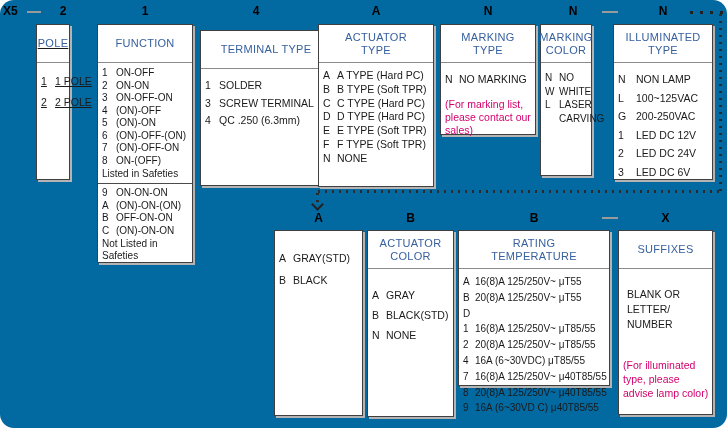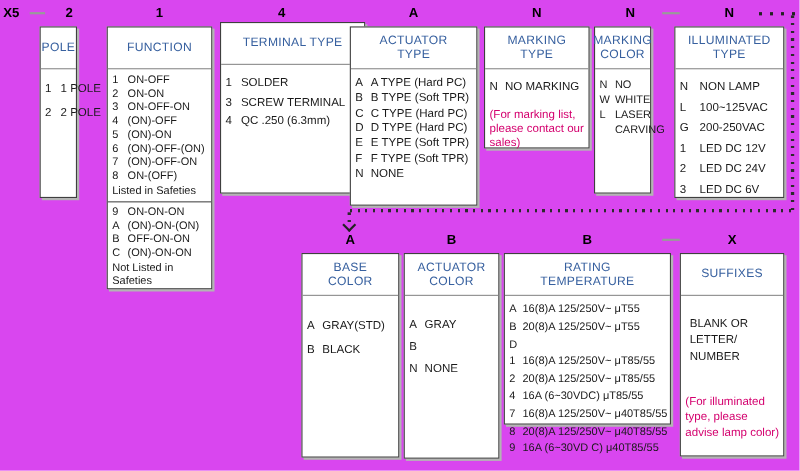--- a/index.html
+++ b/index.html
@@ -1,17 +1,17 @@
 <!DOCTYPE html>
 <html><head>
 <meta charset="utf-8">
 <style>
   html,body{margin:0;padding:0;background:#fff;}
   body{font-family:"Liberation Sans","DejaVu Sans",sans-serif;color:#1a1a1a;}
-  .canvas{position:relative;width:727px;height:428px;background:#d946ef;overflow:hidden;}
+  .canvas{position:relative;width:727px;height:428px;background:#0369a1;overflow:hidden;border-radius:14px;}
 
   
   .code{position:absolute;top:4px;height:14px;font-size:12px;font-weight:bold;color:#000;text-align:center;line-height:14px;}
   .code.row2{top:211px;}
   .prefix{position:absolute;left:3px;top:4px;font-size:12px;font-weight:bold;color:#000;}
 
   
   .dash{position:absolute;height:2px;background:#9a9a9a;}
 
   
@@ -78,21 +78,21 @@
   <div class="dotline-h" style="left:318px;top:190px;width:404px;"></div>
   <div class="dotline-v" style="left:316px;top:193px;height:9px;"></div>
   <div class="arrow-down" style="left:313px;top:200px;"></div>
 
   <div class="code row2" style="left:274px;width:89px;">A</div>
   <div class="code row2" style="left:367px;width:87px;">B</div>
   <div class="code row2" style="left:458px;width:152px;">B</div>
   <div class="dash" style="left:602px;top:217px;width:16px;"></div>
   <div class="code row2" style="left:618px;width:95px;">X</div>
 
-  <div class="pbox b-pole" style="left:36px;top:24px;width:34px;height:156px;">
+  <div class="pbox b-pole" style="left:36px;top:24px;width:34px;height:156px;text-decoration:underline;">
     <div class="pbox-header">POLE</div>
     <div class="pbox-items">
         <div class="item">
           <span class="c">1</span>
           <span class="t">1 POLE</span>
         </div>
         <div class="item">
           <span class="c">2</span>
           <span class="t">2 POLE</span>
         </div>
@@ -149,21 +149,21 @@
           <span class="t">OFF-ON-ON</span>
         </div>
         <div class="item">
           <span class="c">C</span>
           <span class="t">(ON)-ON-ON</span>
         </div>
         <div class="plain">Not Listed in Safeties</div>
       </div>
   </div>
 
-  <div class="pbox b-terminal_type" style="left:200px;top:20px;width:132px;height:156px;">
+  <div class="pbox b-terminal_type" style="left:200px;top:30px;width:132px;height:156px;">
     <div class="pbox-header">TERMINAL TYPE</div>
     <div class="pbox-items">
         <div class="item">
           <span class="c">1</span>
           <span class="t">SOLDER</span>
         </div>
         <div class="item">
           <span class="c">3</span>
           <span class="t">SCREW TERMINAL</span>
         </div>
@@ -261,21 +261,20 @@
           <span class="t">LED DC 24V</span>
         </div>
         <div class="item">
           <span class="c">3</span>
           <span class="t">LED DC 6V</span>
         </div>
       </div>
   </div>
 
   <div class="pbox b-base_color" style="left:274px;top:230px;width:89px;height:186px;">
-    <div class="pbox-header">BASE COLOR</div>
     <div class="pbox-items">
         <div class="item">
           <span class="c">A</span>
           <span class="t">GRAY(STD)</span>
         </div>
         <div class="item">
           <span class="c">B</span>
           <span class="t">BLACK</span>
         </div>
       </div>
@@ -283,20 +282,21 @@
 
   <div class="pbox b-actuator_color" style="left:367px;top:230px;width:87px;height:187px;">
     <div class="pbox-header">ACTUATOR COLOR</div>
     <div class="pbox-items">
         <div class="item">
           <span class="c">A</span>
           <span class="t">GRAY</span>
         </div>
         <div class="item">
           <span class="c">B</span>
+          <span class="t">BLACK(STD)</span>
         </div>
         <div class="item">
           <span class="c">N</span>
           <span class="t">NONE</span>
         </div>
       </div>
   </div>
 
   <div class="pbox b-rating_temperature" style="left:458px;top:230px;width:152px;height:156px;">
     <div class="pbox-header">RATING TEMPERATURE</div>

